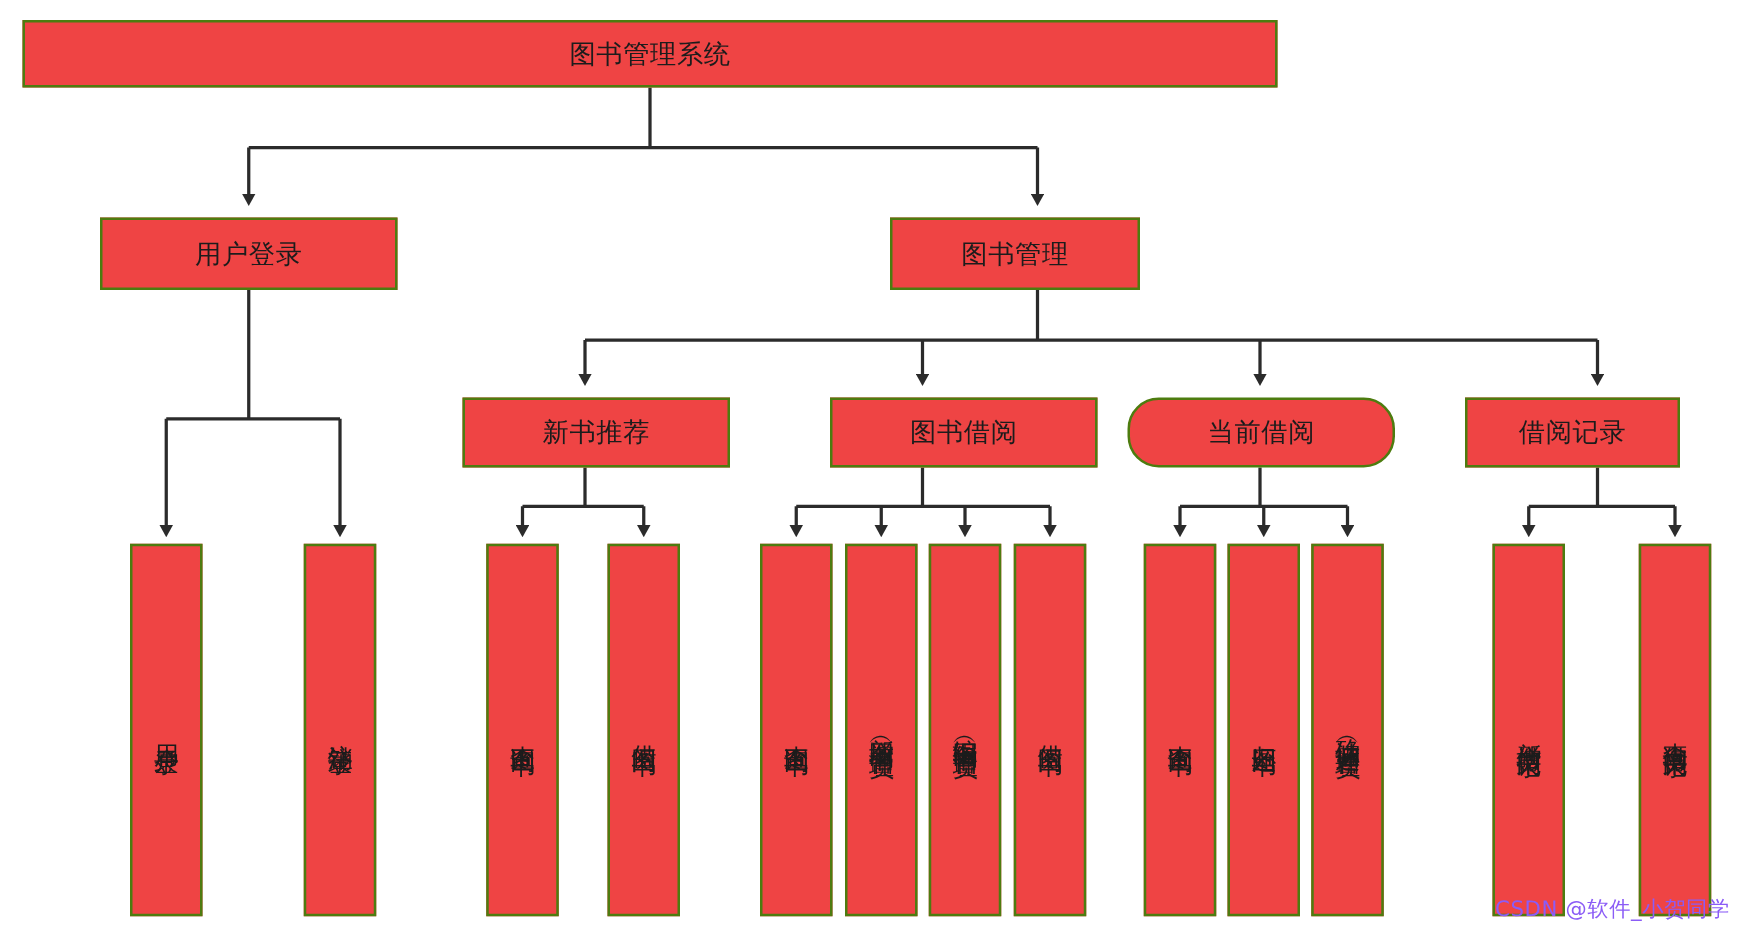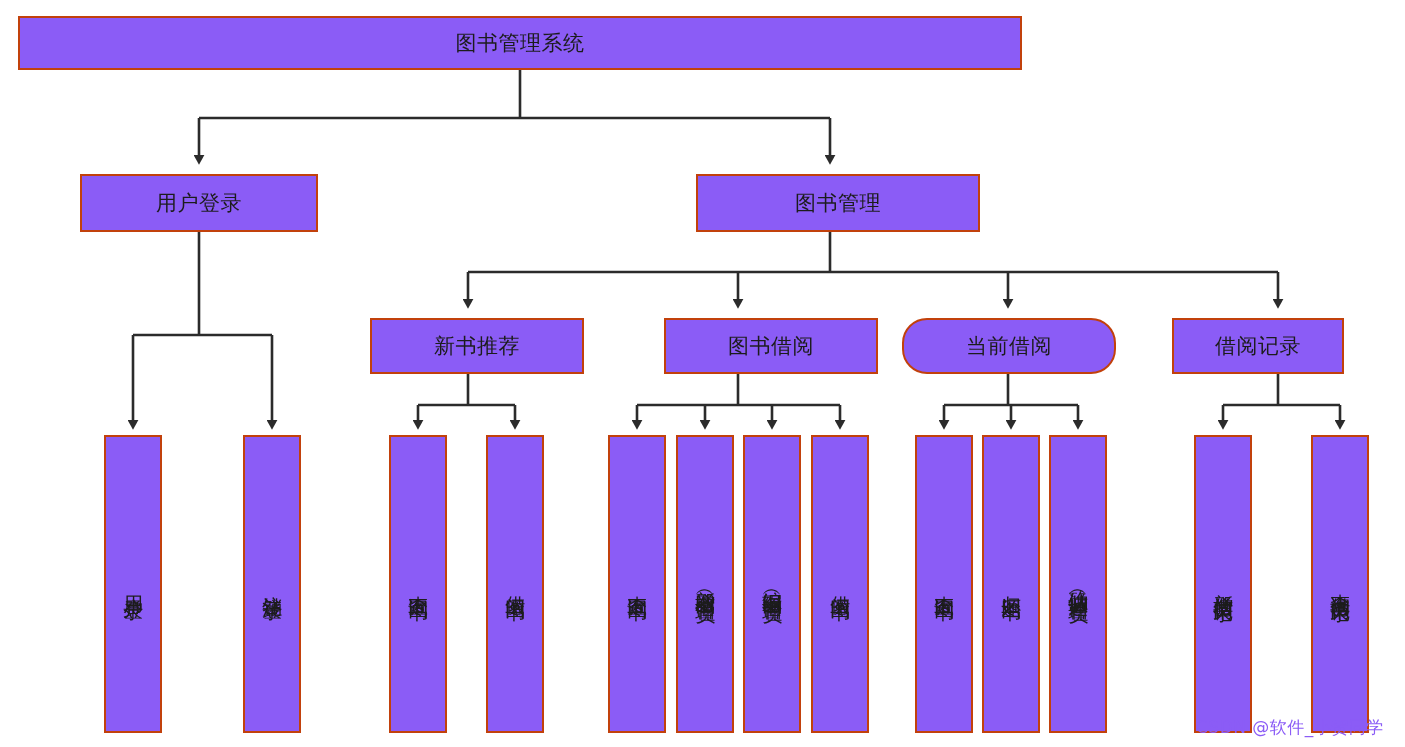--- a/index.html
+++ b/index.html
@@ -14,22 +14,22 @@
   #canvas {
     position: relative;
     width: 1405px;
     height: 747px;
     background: #ffffff;
     overflow: hidden;
   }
   .box {
     position: absolute;
     box-sizing: border-box;
-    background: #8b5cf6;
-    border: 2px solid #c2410c;
+    background: #ef4444;
+    border: 2px solid #4d7c0f;
     display: flex;
     align-items: center;
     justify-content: center;
     color: #1c1c1c;
     line-height: 1.18;
   }
   .box.h {
     font-size: 21px;
     letter-spacing: 0.5px;
   }
@@ -118,21 +118,21 @@
     </g>
   </svg>
 
   <div class="box h" style="left:18px; top:16px; width:1004px; height:54px;">
     <span>图书管理系统</span>
   </div>
 
   <div class="box h" style="left:80px; top:174px; width:238px; height:58px;">
     <span>用户登录</span>
   </div>
-  <div class="box h" style="left:696px; top:174px; width:284px; height:58px;">
+  <div class="box h" style="left:712px; top:174px; width:200px; height:58px;">
     <span>图书管理</span>
   </div>
 
   <div class="box h" style="left:370px; top:318px; width:214px; height:56px;">
     <span>新书推荐</span>
   </div>
   <div class="box h" style="left:632px; top:318px; width:214px; height:56px;margin-left:32px;">
     <span>图书借阅</span>
   </div>
   <div class="box h" style="left:902px; top:318px; width:214px; height:56px;border-radius:25px;">

